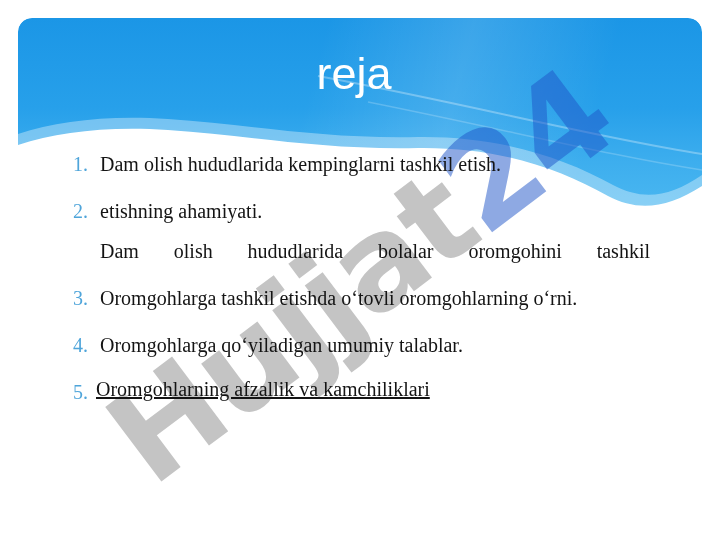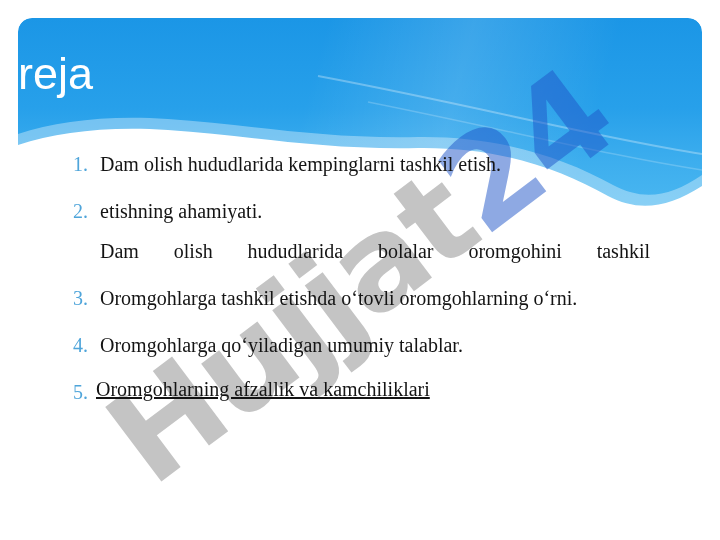--- a/index.html
+++ b/index.html
@@ -19,21 +19,21 @@
     background:linear-gradient(180deg,var(--header-blue) 0%,#27a0ea 45%,#3daeee 72%,var(--header-light) 100%);
   }
   .header::after{
     content:"";position:absolute;inset:0;
     background:linear-gradient(105deg,rgba(255,255,255,0) 42%,rgba(255,255,255,.14) 62%,rgba(255,255,255,0) 82%);
   }
   .wave{position:absolute;left:0;top:0;width:684px;height:200px;display:block;}
   
   .title{
     position:absolute;left:0;top:30px;width:672px;z-index:4;
-    color:var(--title-white);
+    text-align:center;color:var(--title-white);
     font-family:"Liberation Sans", sans-serif;
     font-size:45px;line-height:52px;font-weight:400;
   }
   
   .watermark{
     position:absolute;left:50%;top:258px;z-index:2;
     transform:translate(-50%,-50%) rotate(-37deg);
     font-family:"DejaVu Sans", sans-serif;font-weight:700;
     font-size:128px;letter-spacing:-3px;white-space:nowrap;
     pointer-events:none;

